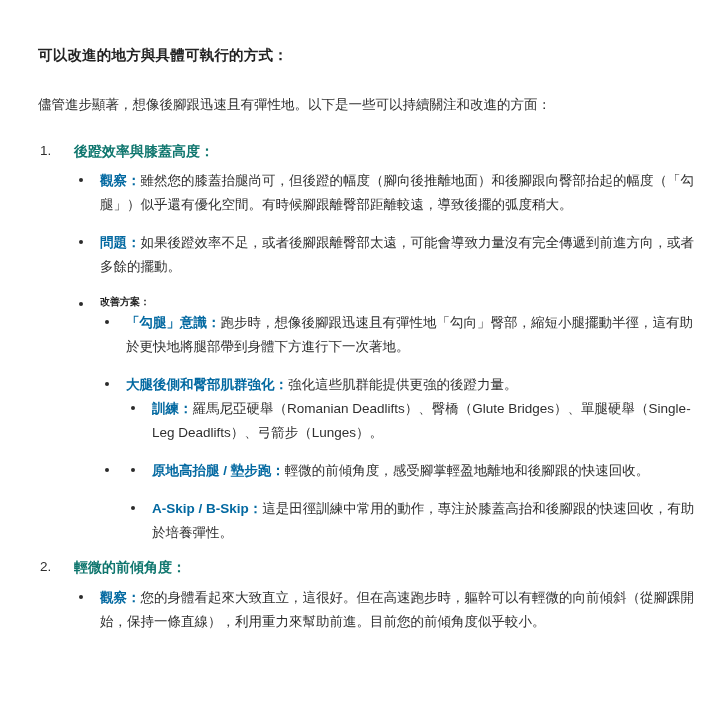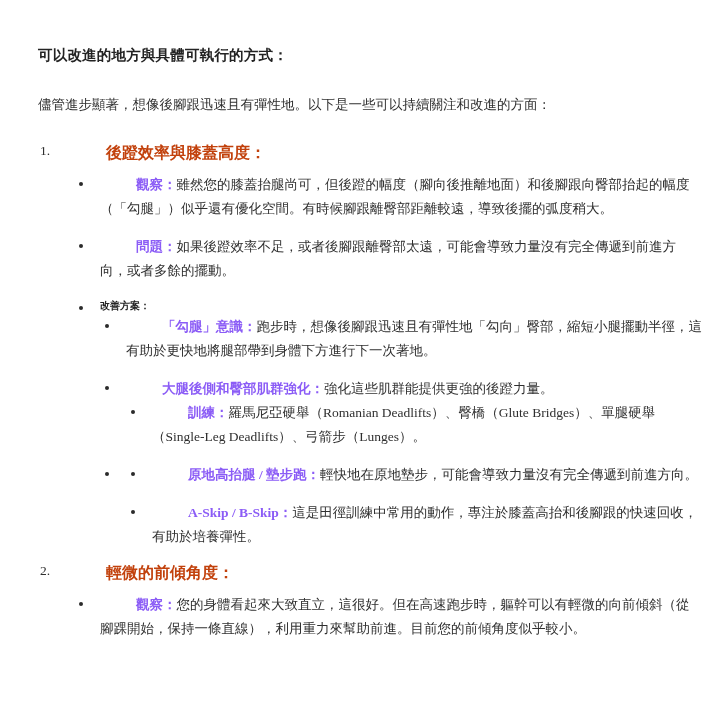--- a/index.html
+++ b/index.html
@@ -14,21 +14,20 @@
     overflow: hidden;
     font-family: "Liberation Sans", "DejaVu Sans", sans-serif;
     color: #2b2b2b;
     -webkit-font-smoothing: antialiased;
   }
 
   .doc {
     box-sizing: border-box;
     width: 724px;
     padding: 44px 22px 0 38px;
-    font-family: Liberation Serif, serif;
   }
 
   .doc-heading {
     font-size: 14.5px;
     font-weight: 700;
     color: #232323;
     line-height: 1.6;
     margin: 0 0 26px 0;
     letter-spacing: 0.2px;
   }
@@ -54,27 +53,26 @@
   }
   ol.lvl1 > li > .num {
     position: absolute;
     left: 2px;
     top: 0;
     font-size: 13.5px;
     color: #2f2f2f;
     line-height: 1.75;
   }
   .item-title {
-    font-size: 16px;
-    font-weight: 700;
-    color: #c2410c;
+    font-size: 14px;
+    font-weight: 700;
+    color: #0f766e;
     line-height: 1.75;
     display: block;
     margin-bottom: 6px;
-    margin-left: 32px;
   }
 
   
   ul.bl {
     list-style: none;
     margin: 0;
     padding: 0;
   }
   ul.bl > li {
     position: relative;
@@ -100,22 +98,21 @@
 
   .para {
     font-size: 13.5px;
     line-height: 1.78;
     color: #2f2f2f;
     margin: 0;
     max-width: 622px;
   }
   .para .b {
     font-weight: 700;
-    color: #8b5cf6;
-    margin-left: 36px;
+    color: #0369a1;
   }
   .sub-head {
     font-size: 10px;
     font-weight: 700;
     color: #232323;
     line-height: 1.78;
     margin: 0;
   }
 </style>
 </head>
@@ -167,21 +164,21 @@
                 </li>
               </ul>
             </li>
 
             <li>
               <span class="dot"></span>
 
               <ul class="bl lvl4">
                 <li>
                   <span class="dot"></span>
-                  <p class="para"><span class="b">原地高抬腿 / 墊步跑：</span><span>輕快地在原地墊步，可能會導致力量沒有完全傳遞到前進方向。</span></p>
+                  <p class="para"><span class="b">原地高抬腿 / 墊步跑：</span><span>輕微的前傾角度，感受腳掌輕盈地離地和後腳跟的快速回收。</span></p>
                 </li>
                 <li>
                   <span class="dot"></span>
                   <p class="para"><span class="b">A-Skip / B-Skip：</span><span>這是田徑訓練中常用的動作，專注於膝蓋高抬和後腳跟的快速回收，有助於培養彈性。</span></p>
                 </li>
               </ul>
             </li>
 
           </ul>
         </li>

